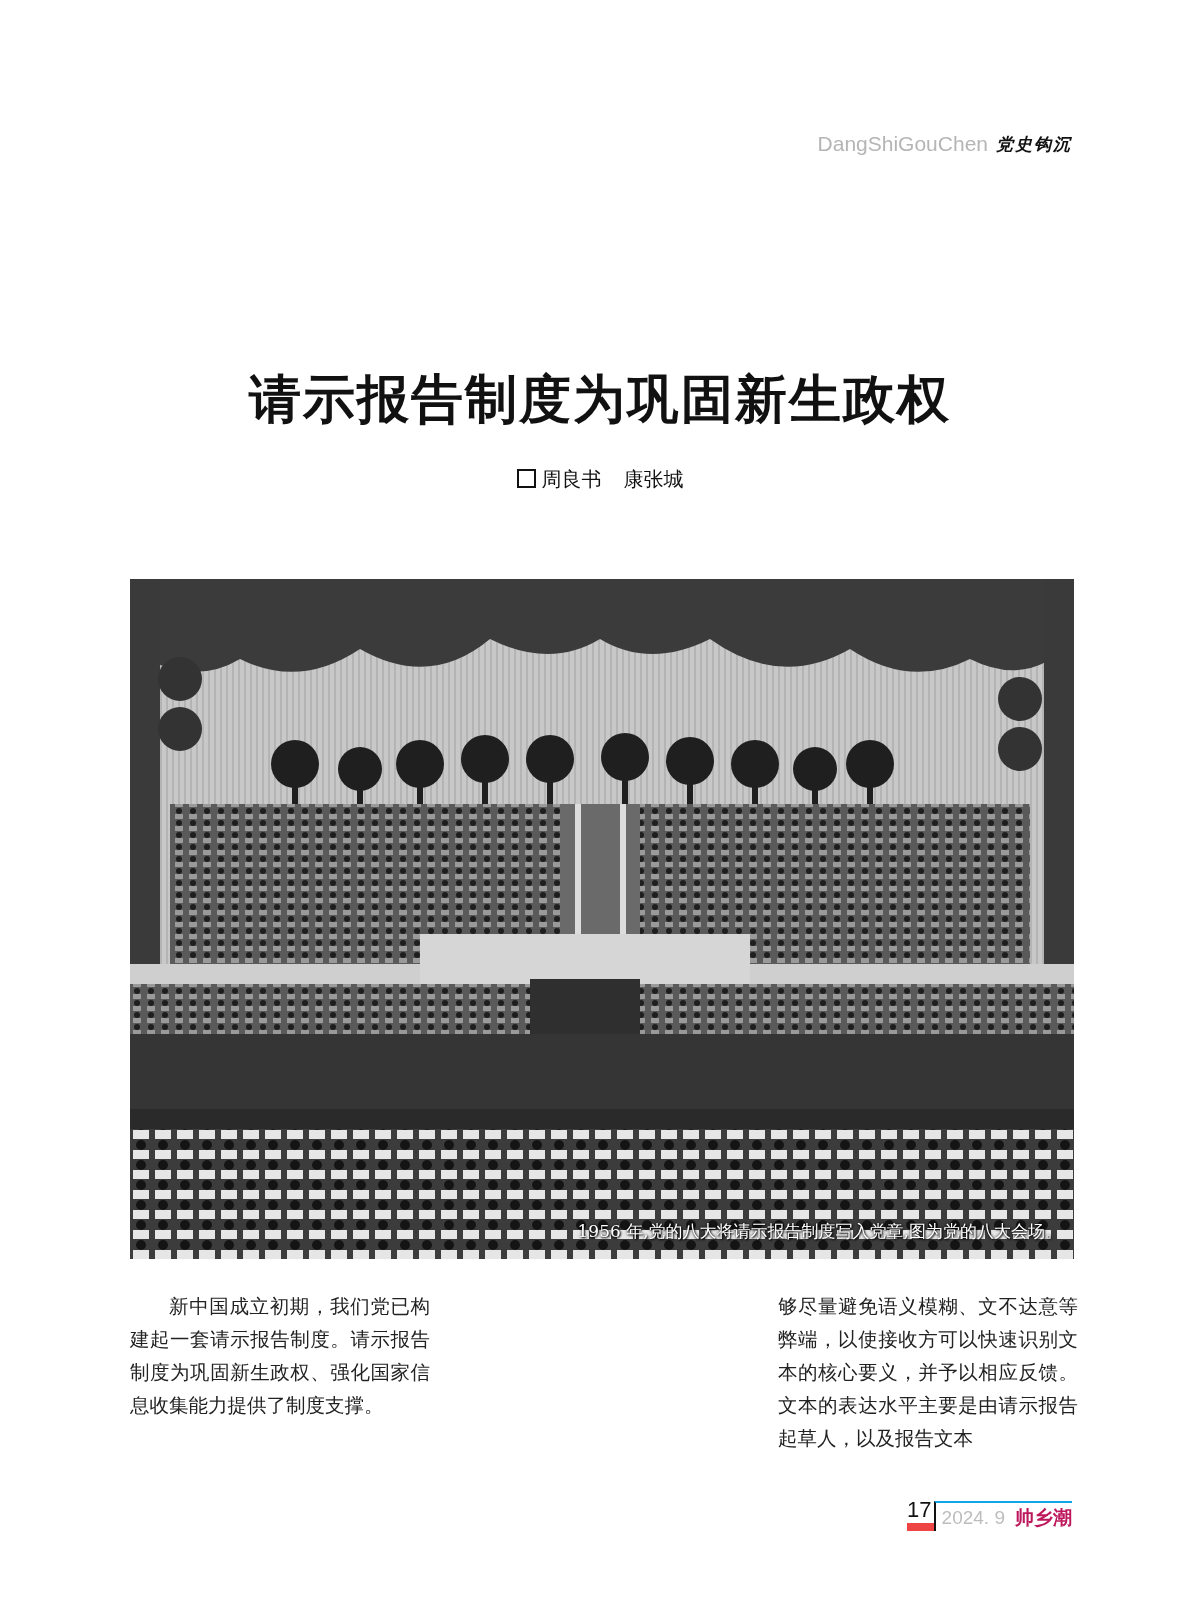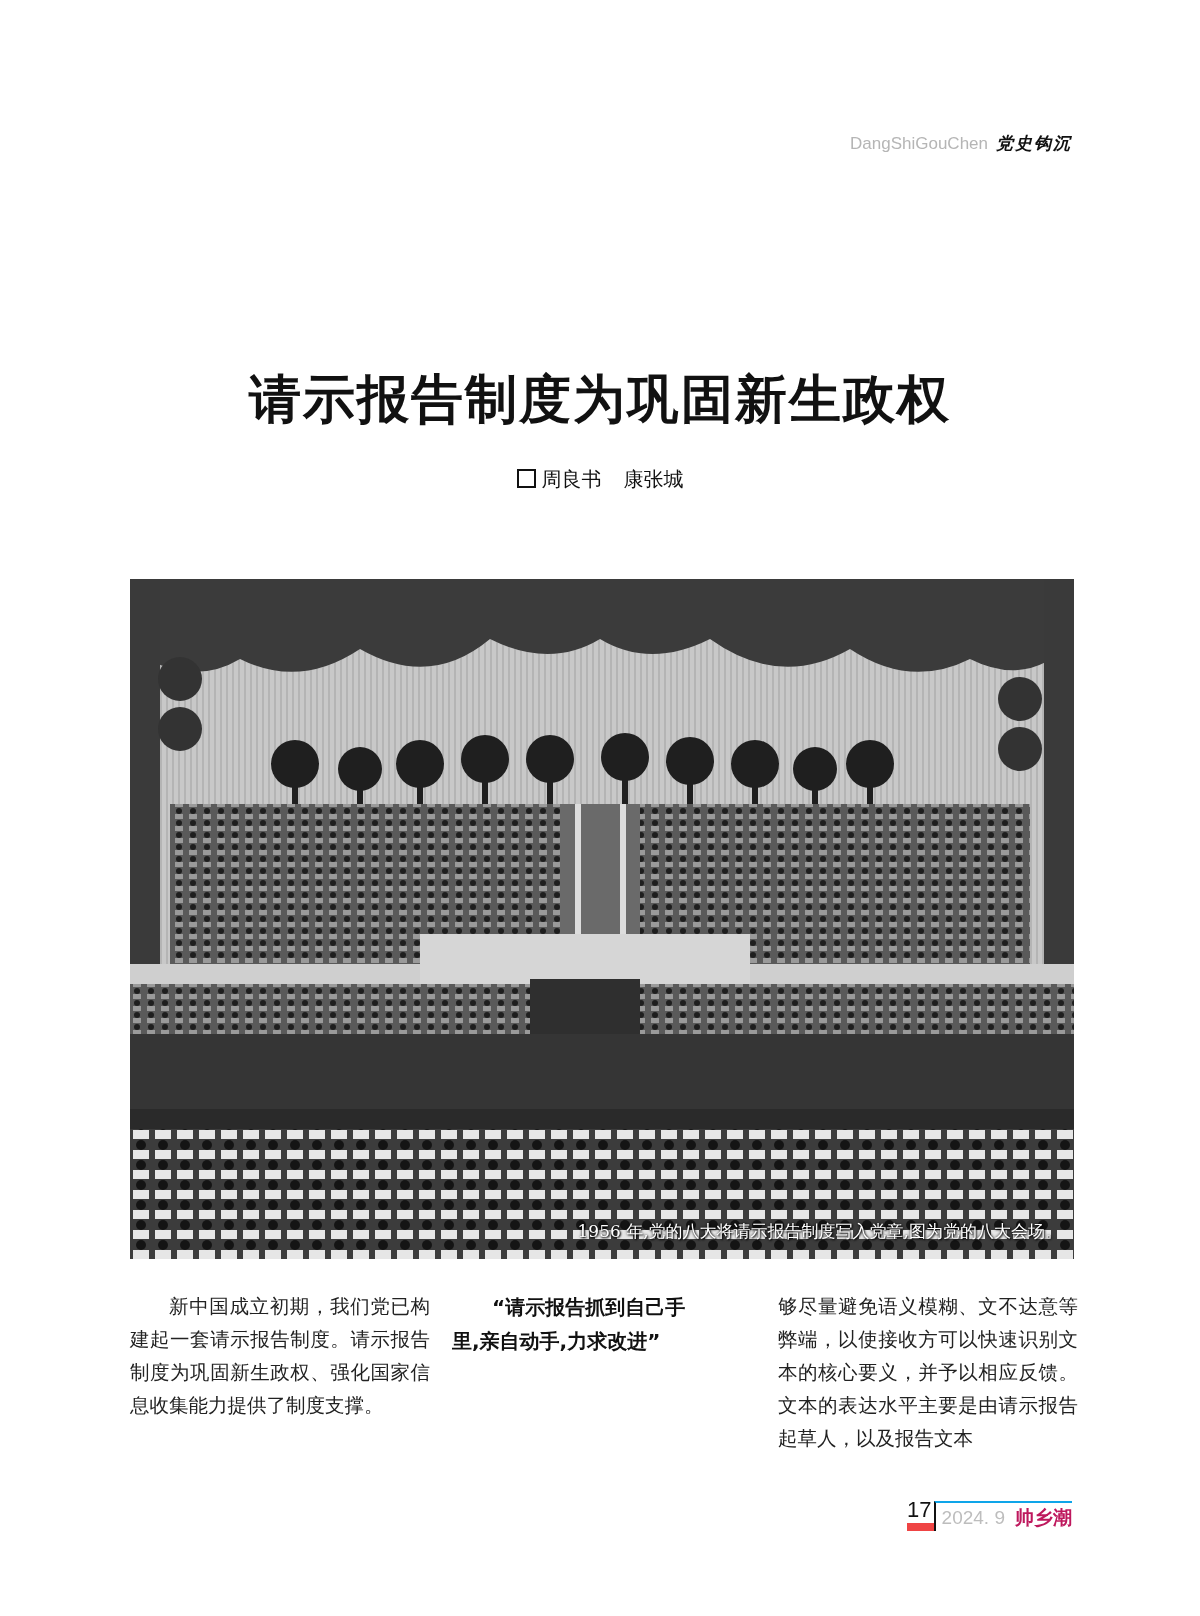--- a/index.html
+++ b/index.html
@@ -1,19 +1,19 @@
 <!DOCTYPE html>
 <html><head>
 <meta charset="utf-8">
 <style>
   html, body { margin: 0; padding: 0; background: #ffffff; }
   body { width: 1200px; height: 1616px; position: relative; overflow: hidden;
          font-family: "DejaVu Serif", "Liberation Serif", serif; color: #1a1a1a; }
   .header { position: absolute; right: 128px; top: 132px; display: flex; align-items: center; gap: 8px; }
-  .header .pinyin { font-family: "Liberation Sans", sans-serif; font-size: 17px; color: #b5b5b5; }
+  .header .pinyin { font-family: "Liberation Sans", sans-serif; font-size: 21px; color: #b5b5b5; }
   .header .column { position: relative; font-family: "DejaVu Sans", sans-serif; font-size: 17px; font-weight: bold;
                     letter-spacing: 2px; color: #111; font-style: italic; }
   .header .column .blocks { position: absolute; left: 0; top: -2px; display: flex; gap: 8px; z-index: -1; }
   .header .column .blocks span { width: 16px; height: 18px; background: #cfcfcf; display: block; }
   .title { position: absolute; left: 0; right: 0; top: 330px; text-align: center;
            font-family: "DejaVu Sans", sans-serif; font-weight: bold; font-size: 52px; letter-spacing: 2px; color: #111; }
   .byline { position: absolute; left: 0; right: 0; top: 466px; text-align: center;
             font-family: "DejaVu Sans", sans-serif; font-size: 20px; color: #111; }
   .byline .box { display: inline-block; width: 15px; height: 15px; border: 2px solid #111; vertical-align: -2px; margin-right: 6px; }
   .byline .a2 { margin-left: 22px; text-align: right; }
@@ -132,24 +132,20 @@
     <rect x="0" y="550" width="944" height="130" fill="url(#crowd2)"></rect>
   </svg>
   <div class="caption">1956 年,党的八大将请示报告制度写入党章,图为党的八大会场。</div>
 </div>
 
 <div class="col col1">
   <p class="indent">新中国成立初期，我们党已构建起一套请示报告制度。请示报告制度为巩固新生政权、强化国家信息收集能力提供了制度支撑。</p>
 </div>
 
 <div class="col col2">
-  <p class="subhead">
-    <span class="l1">“请示报告抓到自己手</span>
-    <span>里,亲自动手,力求改进”</span>
-  </p>
 </div>
 
 <div class="col col3">
   <p>够尽量避免语义模糊、文不达意等弊端，以使接收方可以快速识别文本的核心要义，并予以相应反馈。文本的表达水平主要是由请示报告起草人，以及报告文本</p>
 </div>
 
 <div class="footer">
   <span class="pno">17</span>
   <span class="box">
     <span class="issue">2024. 9</span>

